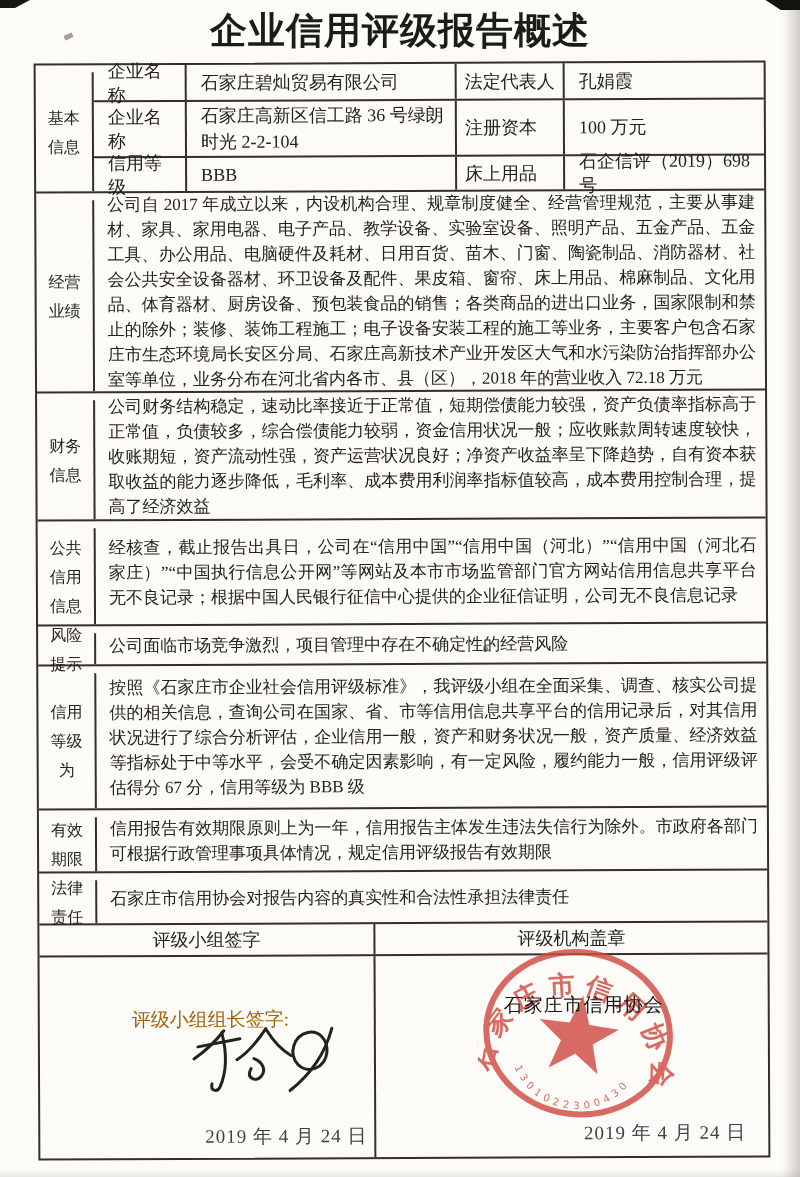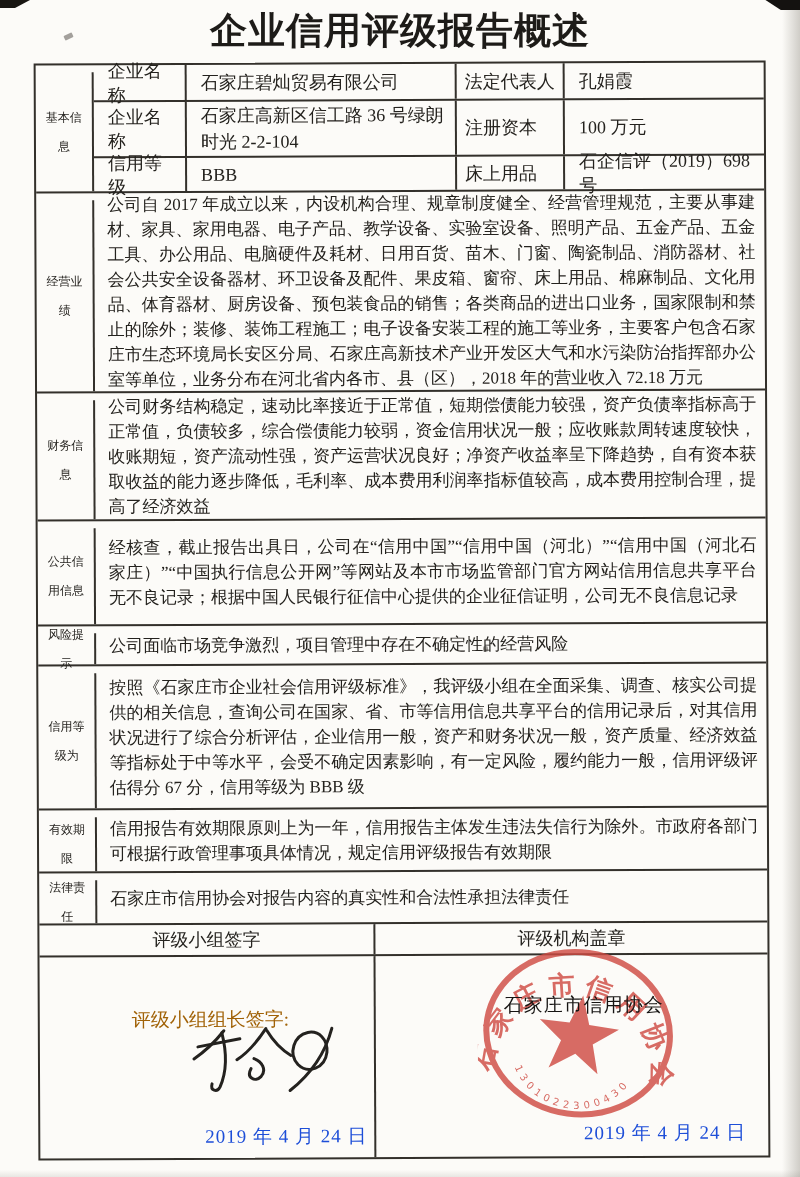--- a/index.html
+++ b/index.html
@@ -37,21 +37,21 @@
     border:2px solid #33302b;
     transform:rotate(-0.25deg);
     background:transparent;
   }
   .row { display:flex; border-bottom:2px solid #33302b; }
   .row:last-child { border-bottom:none; }
 
   .label-col {
     width:58px; flex:0 0 58px; border-right:2px solid #33302b;
     display:flex; align-items:center; justify-content:center;
-    text-align:center; font-size:12px; line-height:29px; padding:2px 9px;
+    text-align:center; font-size:16px; line-height:29px; padding:2px 9px;
     color:#262420;
     margin-top:7px;
   }
   .content-cell {
     flex:1; display:flex; align-items:center;
     font-size:17px; line-height:25px; text-align:justify;
     padding:5px 9px 5px 13px; color:#24221e;
   }
 
   
@@ -73,21 +73,21 @@
   .sh-left  { width:336px; flex:0 0 336px; border-right:2px solid #33302b; }
   .sh-right { flex:1; }
 
   .sig-body { height:201px; }
   .sig-left {
     position:relative; width:336px; flex:0 0 336px; border-right:2px solid #33302b;
   }
   .sig-right { position:relative; flex:1; }
   .leader-label { position:absolute; left:92px; top:50px; font-size:19px; color:#a16207; }
   .handwriting { position:absolute; left:142px; top:66px; }
-  .sig-date { position:absolute; font-size:19px; color:#1d4ed8; letter-spacing:1px; }
+  .sig-date { position:absolute; font-size:19px; color:#404040; letter-spacing:1px; }
   .date-left  { left:165px; bottom:8px; }
   .date-right { right:22px; bottom:10px; }
 
   .org-name {
     position:absolute; left:128px; top:37px; z-index:2;
     font-size:19px; letter-spacing:1px; color:#161412;
   }
   .seal { position:absolute; left:102px; top:-8px; z-index:1; opacity:0.92; }
   .seal svg { display:block; }
 </style>

